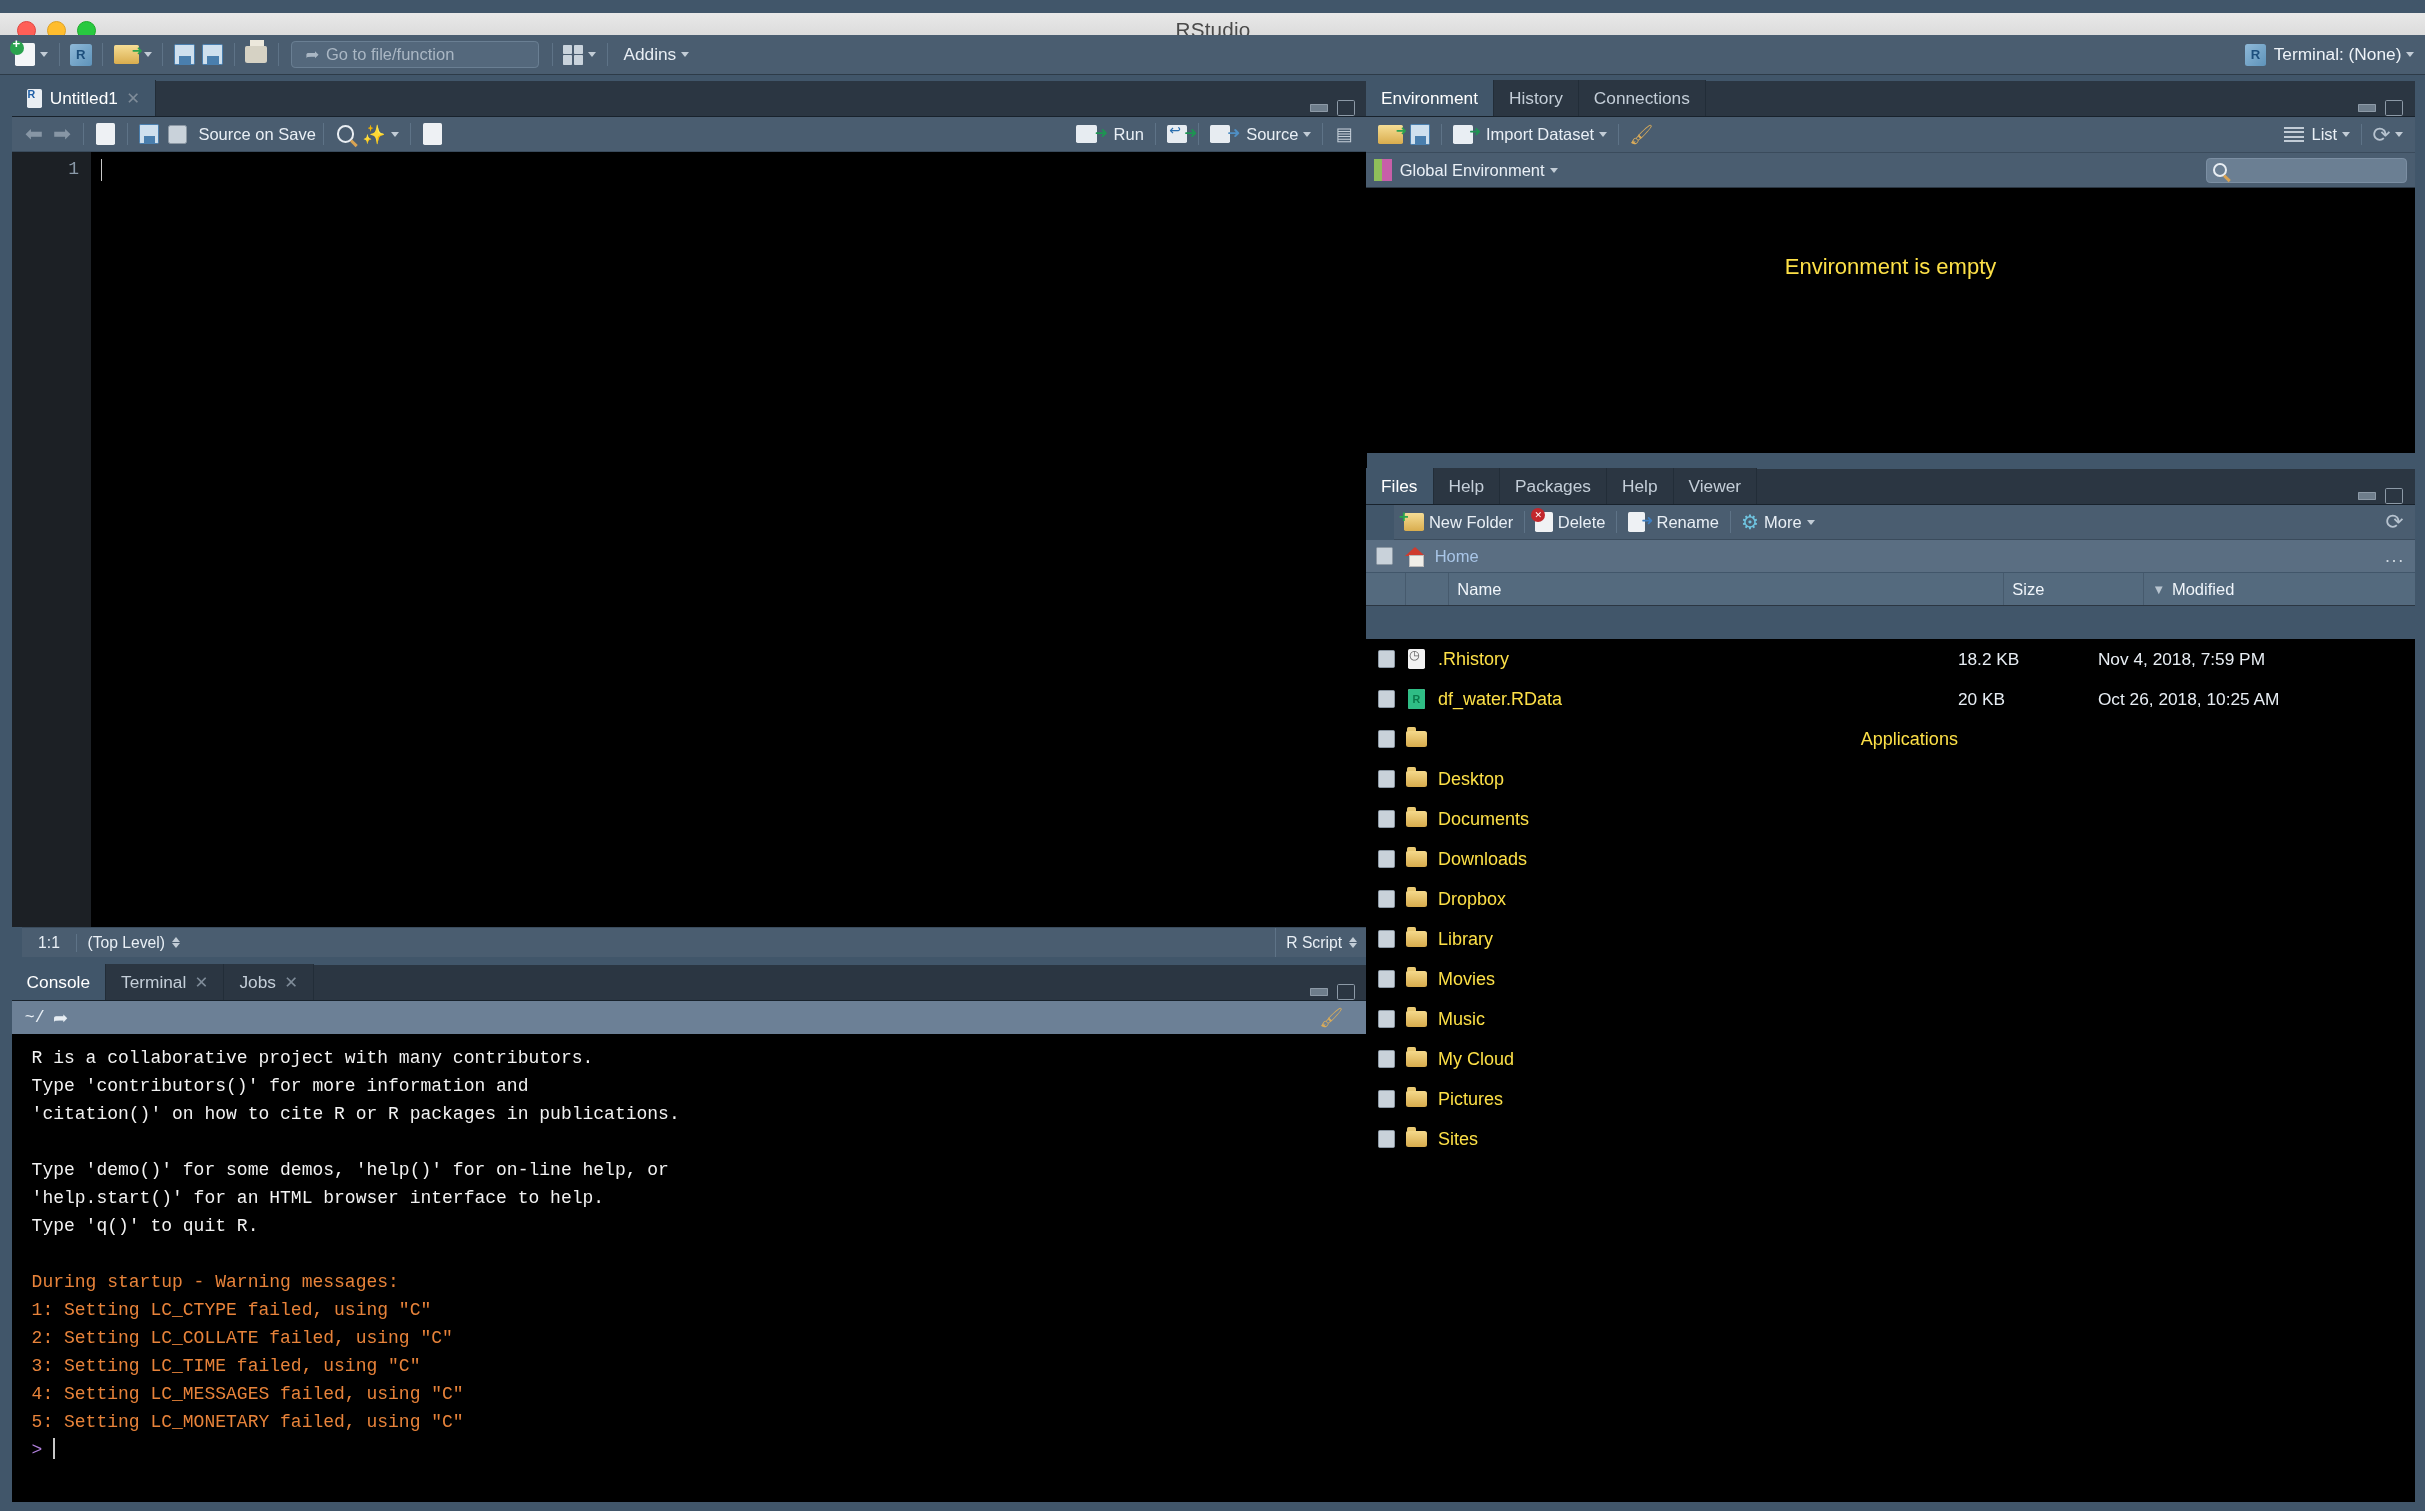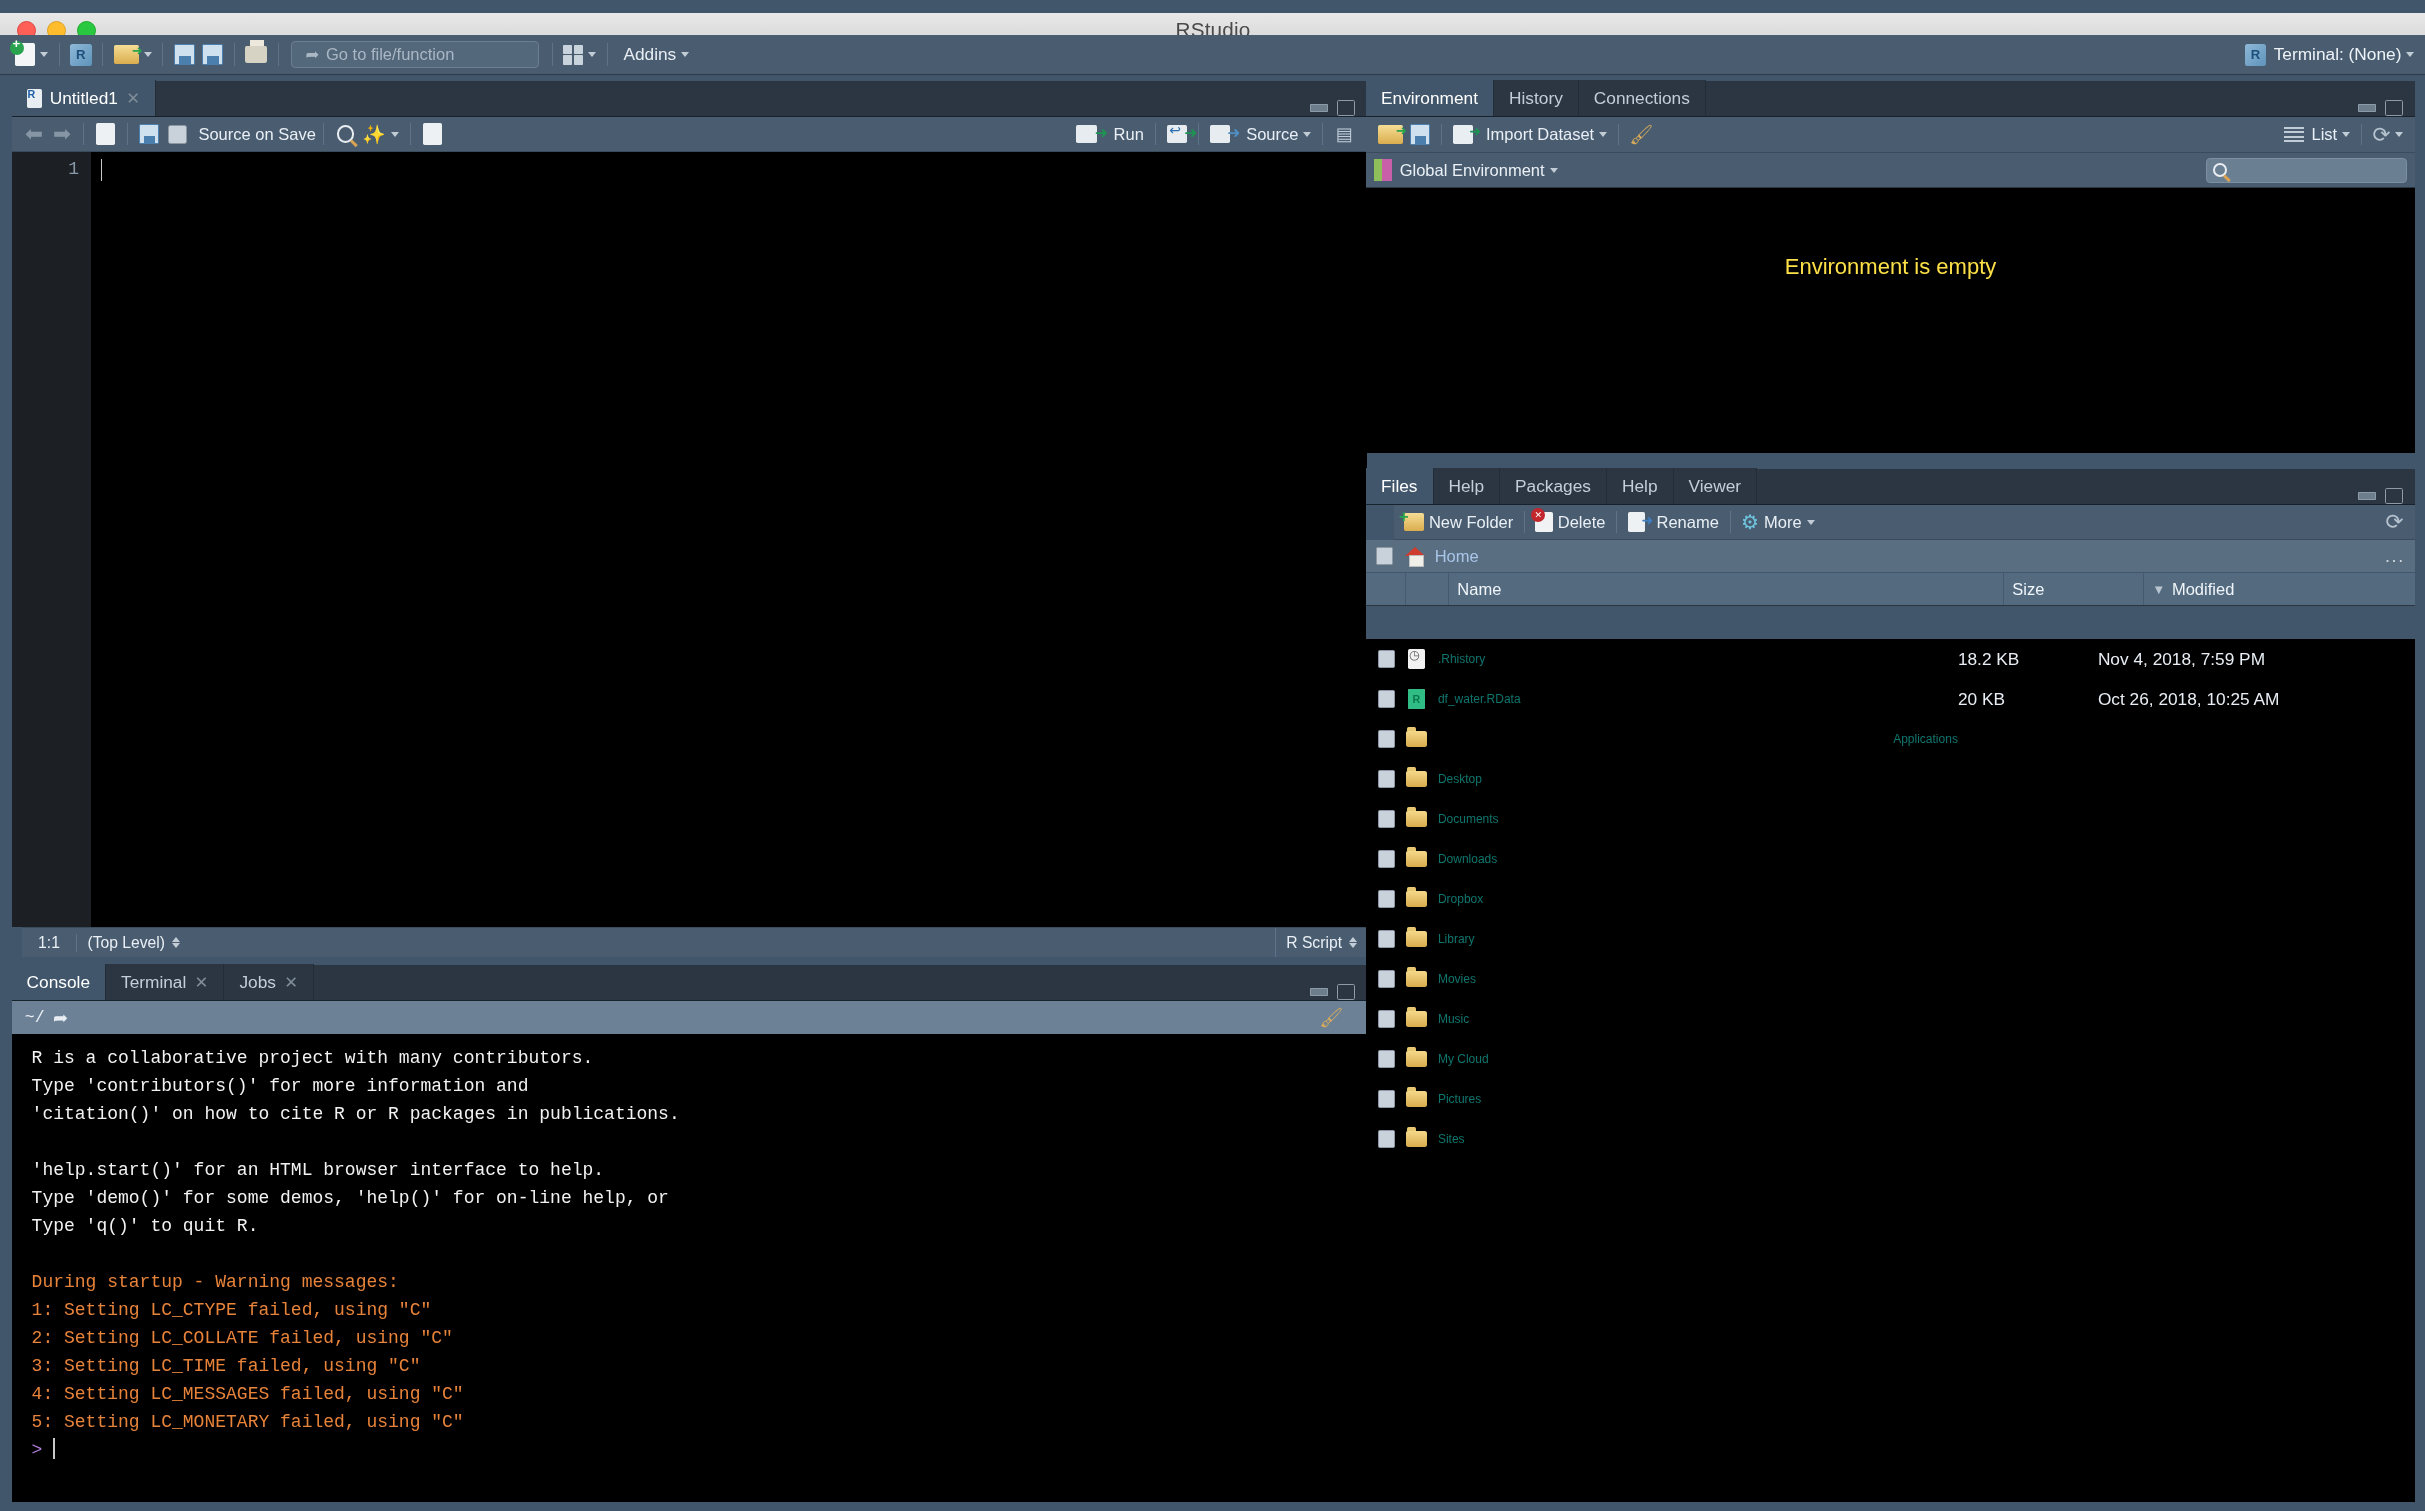--- a/index.html
+++ b/index.html
@@ -151,21 +151,21 @@
                 padding: 0 10px; border-bottom: 0.8px solid #41566a; }
   .breadcrumb .home-text { color: #a9c6e8; font-size: 16.5px; margin-left: 8.3px; }
   .breadcrumb .dots { margin-left:auto; color:#cfd8e1; font-size: 18px; letter-spacing:1.7px; }
   .chk { width: 17.3px; height: 17.3px; background: #c9d2da; border: 0.8px solid #8c98a4; border-radius: 1.7px; flex:none; }
   .fheader { height: 33px; background: #546a7e; display:flex; align-items:center;
              border-bottom: 0.8px solid #2b3642; }
   .fheader .hc { color: #f0f5fa; font-size: 16.5px; height:100%; display:flex; align-items:center;
                  border-right: 0.8px solid #465a6d; padding-left: 8.3px; }
   .flist { position: absolute; left:0; right:0; top: 170px; bottom: 0; background: #000000; }
   .frow { height: 40px; display:flex; align-items:center; padding-left: 11.6px; }
-  .frow .fname { color: #0f766e; font-size: 12px; }
+  .frow .fname { color: #fde047; font-size: 18px; }
   .frow .fsize { color: #e8eef4; font-size: 17.3px; }
   .frow .fmod { color: #e8eef4; font-size: 17.3px; }
   .folder {
     width: 21.5px; height: 16.5px; background: linear-gradient(to bottom,#f5d98a,#d7ab4c);
     border-radius: 1.7px 2.5px 2.5px 2.5px; position: relative; flex:none;
   }
   .folder::before { content:""; position:absolute; left:1.7px; top:-4.1px; width: 9px; height: 4.1px;
     background: #e9c872; border-radius: 1.7px 1.7px 0 0; }
   .fileicon { width: 16.5px; height: 20.7px; background:#f2f2f2; border-radius: 1.7px; position:relative; flex:none; }
   .fileicon.rdata { background:#ffffff; }
@@ -423,22 +423,22 @@
       <span class="cp">~/</span>
       <span class="outarrow" style="margin-left:8.3px">➦</span>
       <span style="margin-left:auto"></span>
       <span class="broom" style="padding-right:10px">🖌</span>
     </div>
     <div class="console-body" id="console-body">
         <div class="c-white">R is a collaborative project with many contributors.</div>
         <div class="c-white">Type 'contributors()' for more information and</div>
         <div class="c-white">'citation()' on how to cite R or R packages in publications.</div>
         <div class="blank"></div>
+        <div class="c-white">Type 'demo()' for some demos, 'help()' for on-line help, or</div>
         <div class="c-white">'help.start()' for an HTML browser interface to help.</div>
-        <div class="c-white">Type 'demo()' for some demos, 'help()' for on-line help, or</div>
         <div class="c-white">Type 'q()' to quit R.</div>
         <div class="blank"></div>
         <div class="c-orange">During startup - Warning messages:</div>
         <div class="c-orange">1: Setting LC_CTYPE failed, using "C"</div>
         <div class="c-orange">2: Setting LC_COLLATE failed, using "C"</div>
         <div class="c-orange">3: Setting LC_TIME failed, using "C"</div>
         <div class="c-orange">4: Setting LC_MESSAGES failed, using "C"</div>
         <div class="c-orange">5: Setting LC_MONETARY failed, using "C"</div>
         <div class="c-prompt">&gt; <span style="display: inline-block; width: 1.7px; height: 21.5px; background: rgb(200, 200, 200); vertical-align: -4.1px;"></span></div>
       </div>

